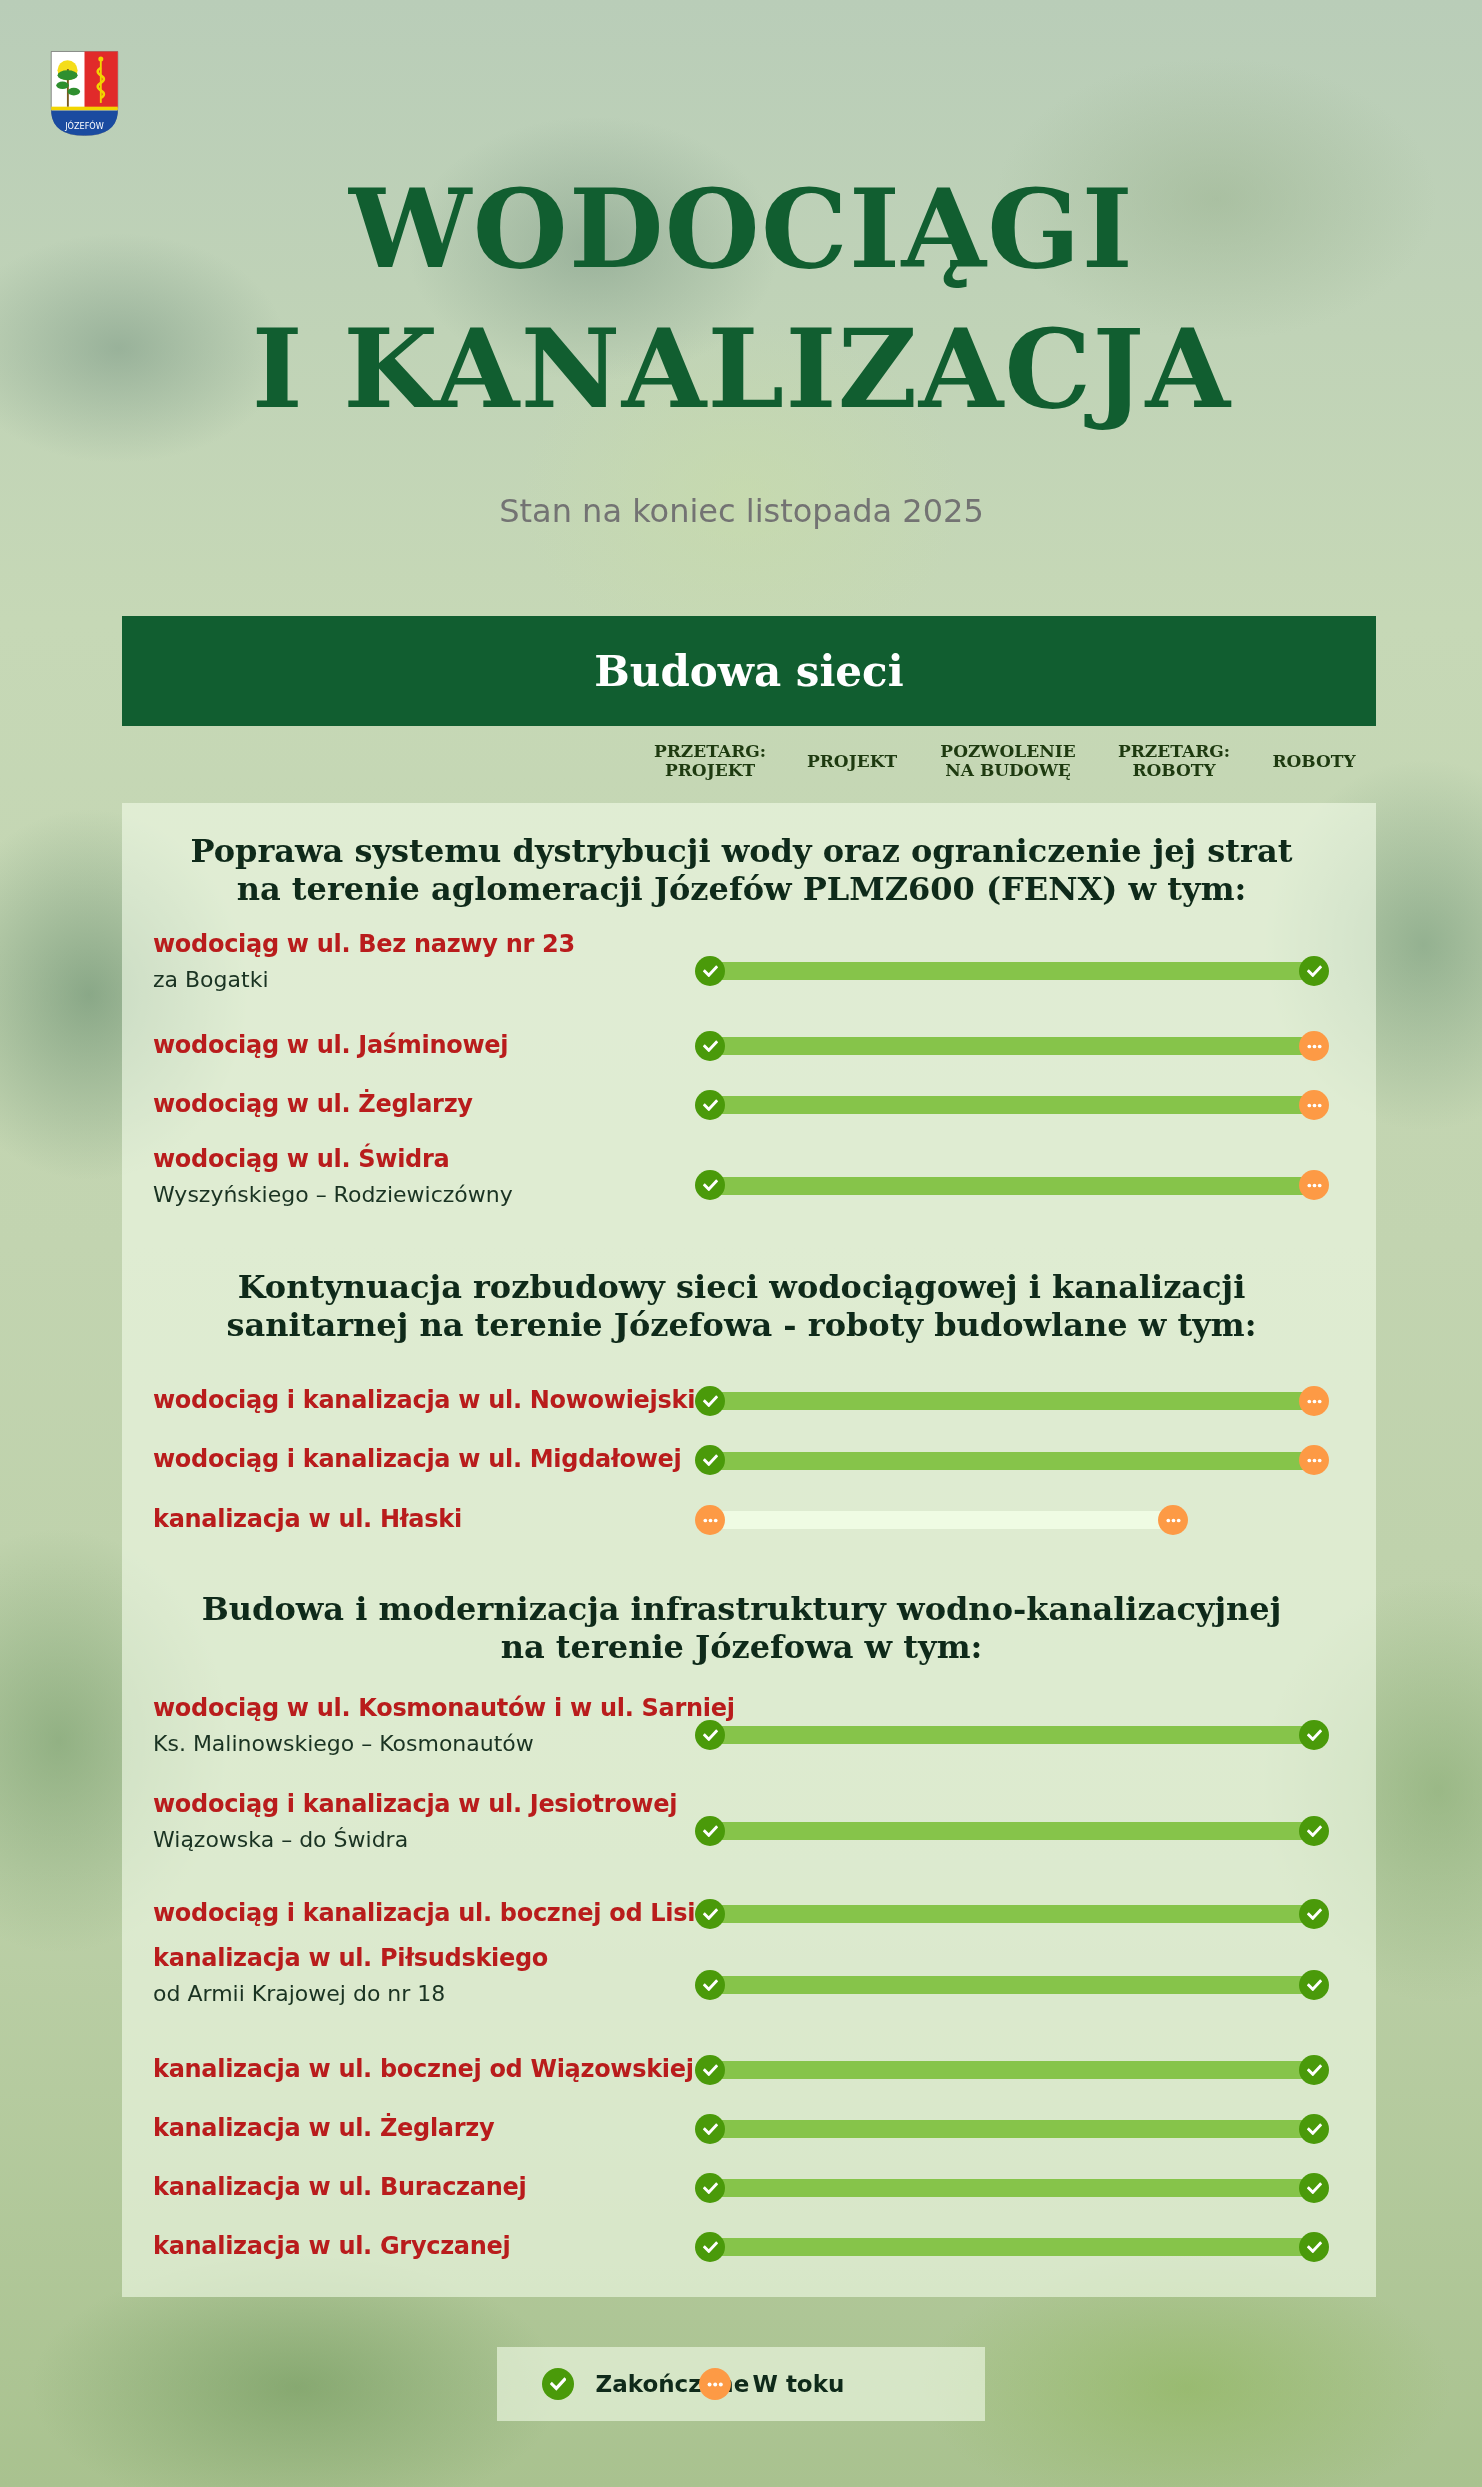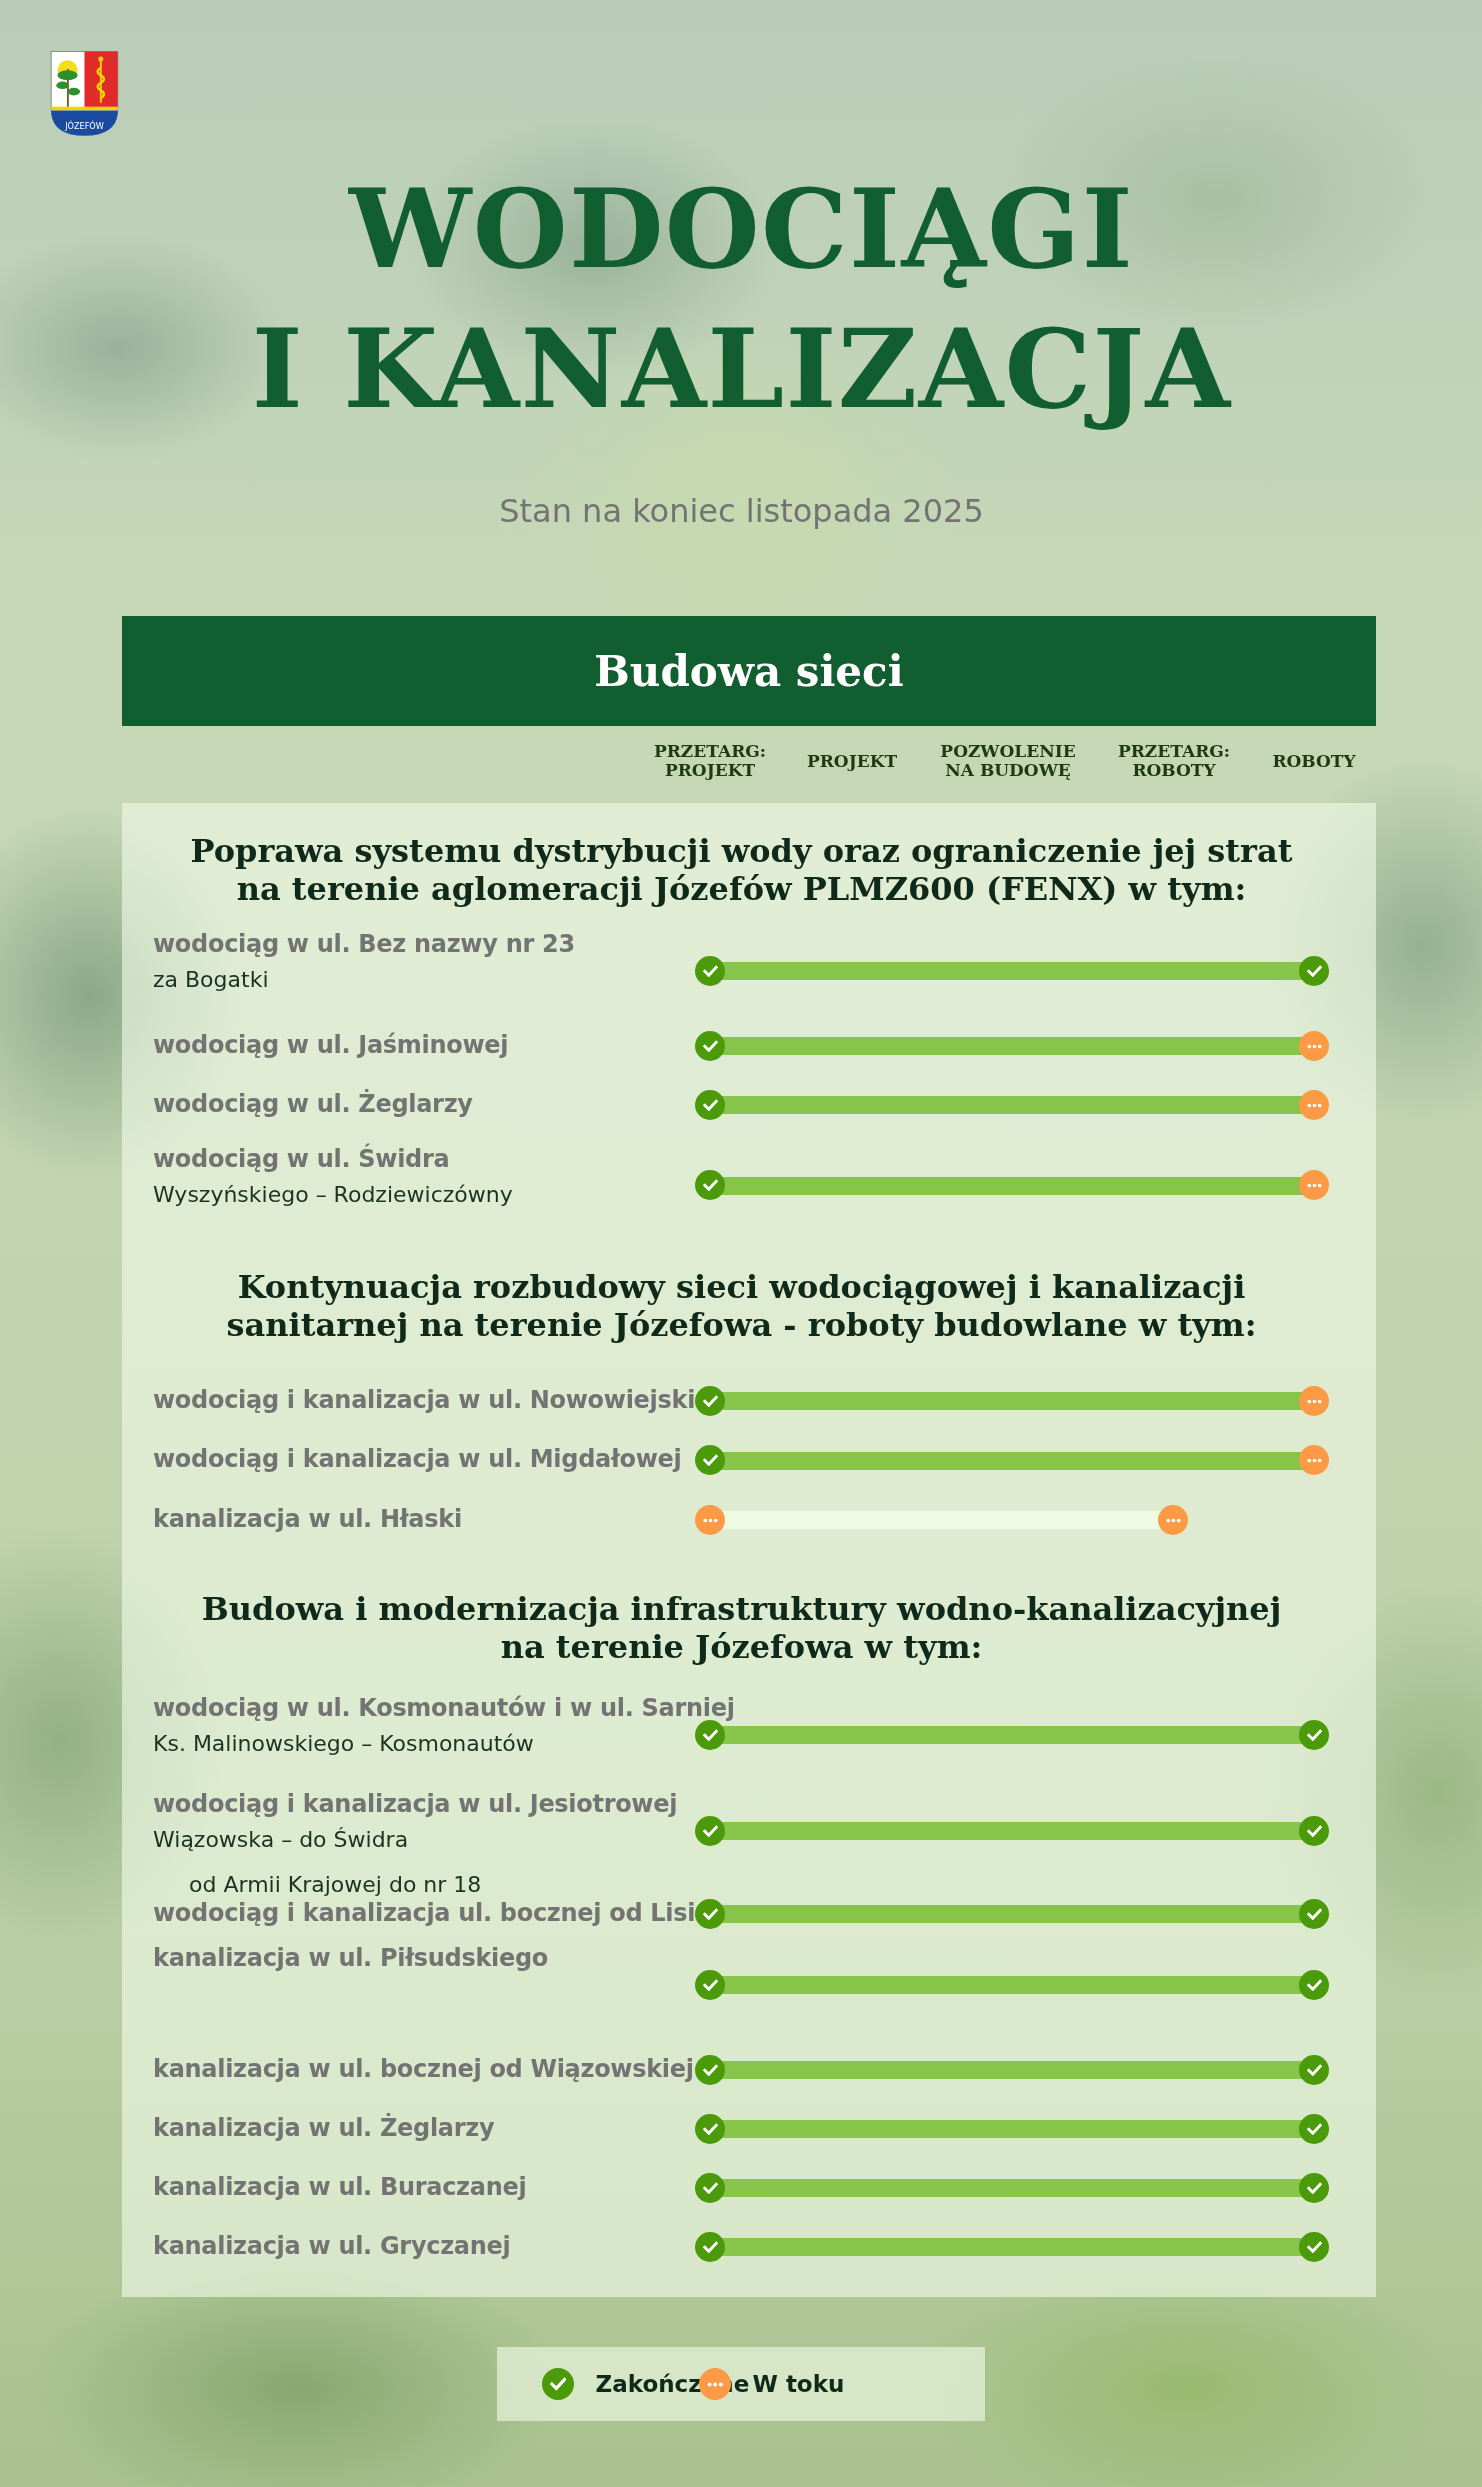--- a/index.html
+++ b/index.html
@@ -68,21 +68,21 @@
   .group-title {
     position: absolute; left: 0; width: 1483px; text-align: center;
     font-family: "DejaVu Serif", "Liberation Serif", serif; font-weight: bold;
     font-size: 32px; line-height: 38px; color: #0f2a1a;
   }
 
   .row { position: absolute; left: 0; width: 1483px; }
   .row-label {
     position: absolute; left: 153px;
     font-family: "DejaVu Sans", sans-serif; font-weight: bold;
-    font-size: 24px; color: #737373; white-space: nowrap; letter-spacing: -0.3px;
+    font-size: 24px; color: #b91c1c; white-space: nowrap; letter-spacing: -0.3px;
   }
   .row-sub {
     position: absolute; left: 153px;
     font-family: "DejaVu Sans", sans-serif; font-size: 22px; color: #1a3322; white-space: nowrap;
   }
 
   .track {
     position: absolute; height: 17.7px; background: #86c44a;
   }
   .track.pending { background: #effbe3; }
@@ -336,21 +336,21 @@
         </svg>
       </div>
       <div class="node done" style="left: 1299px; top: 1899px;">
         <svg width="15" height="12.6" viewBox="0 0 26 22">
           <path d="M3 11 L10 18 L23 4" stroke="#fff" stroke-width="5" fill="none" stroke-linecap="square"></path>
         </svg>
       </div>
     </div>
     <div class="row">
       <div class="row-label" style="top: 1944px;">kanalizacja w ul. Piłsudskiego</div>
-      <div class="row-sub" style="top: 1872px; margin-left: 36px;">od Armii Krajowej do nr 18</div>
+      <div class="row-sub" style="top: 1981px;">od Armii Krajowej do nr 18</div>
       <div class="track" style="left: 710px; width: 604px; top: 1976px;"></div>
       <div class="node done" style="left: 695px; top: 1970px;">
         <svg width="15" height="12.6" viewBox="0 0 26 22">
           <path d="M3 11 L10 18 L23 4" stroke="#fff" stroke-width="5" fill="none" stroke-linecap="square"></path>
         </svg>
       </div>
       <div class="node done" style="left: 1299px; top: 1970px;">
         <svg width="15" height="12.6" viewBox="0 0 26 22">
           <path d="M3 11 L10 18 L23 4" stroke="#fff" stroke-width="5" fill="none" stroke-linecap="square"></path>
         </svg>

